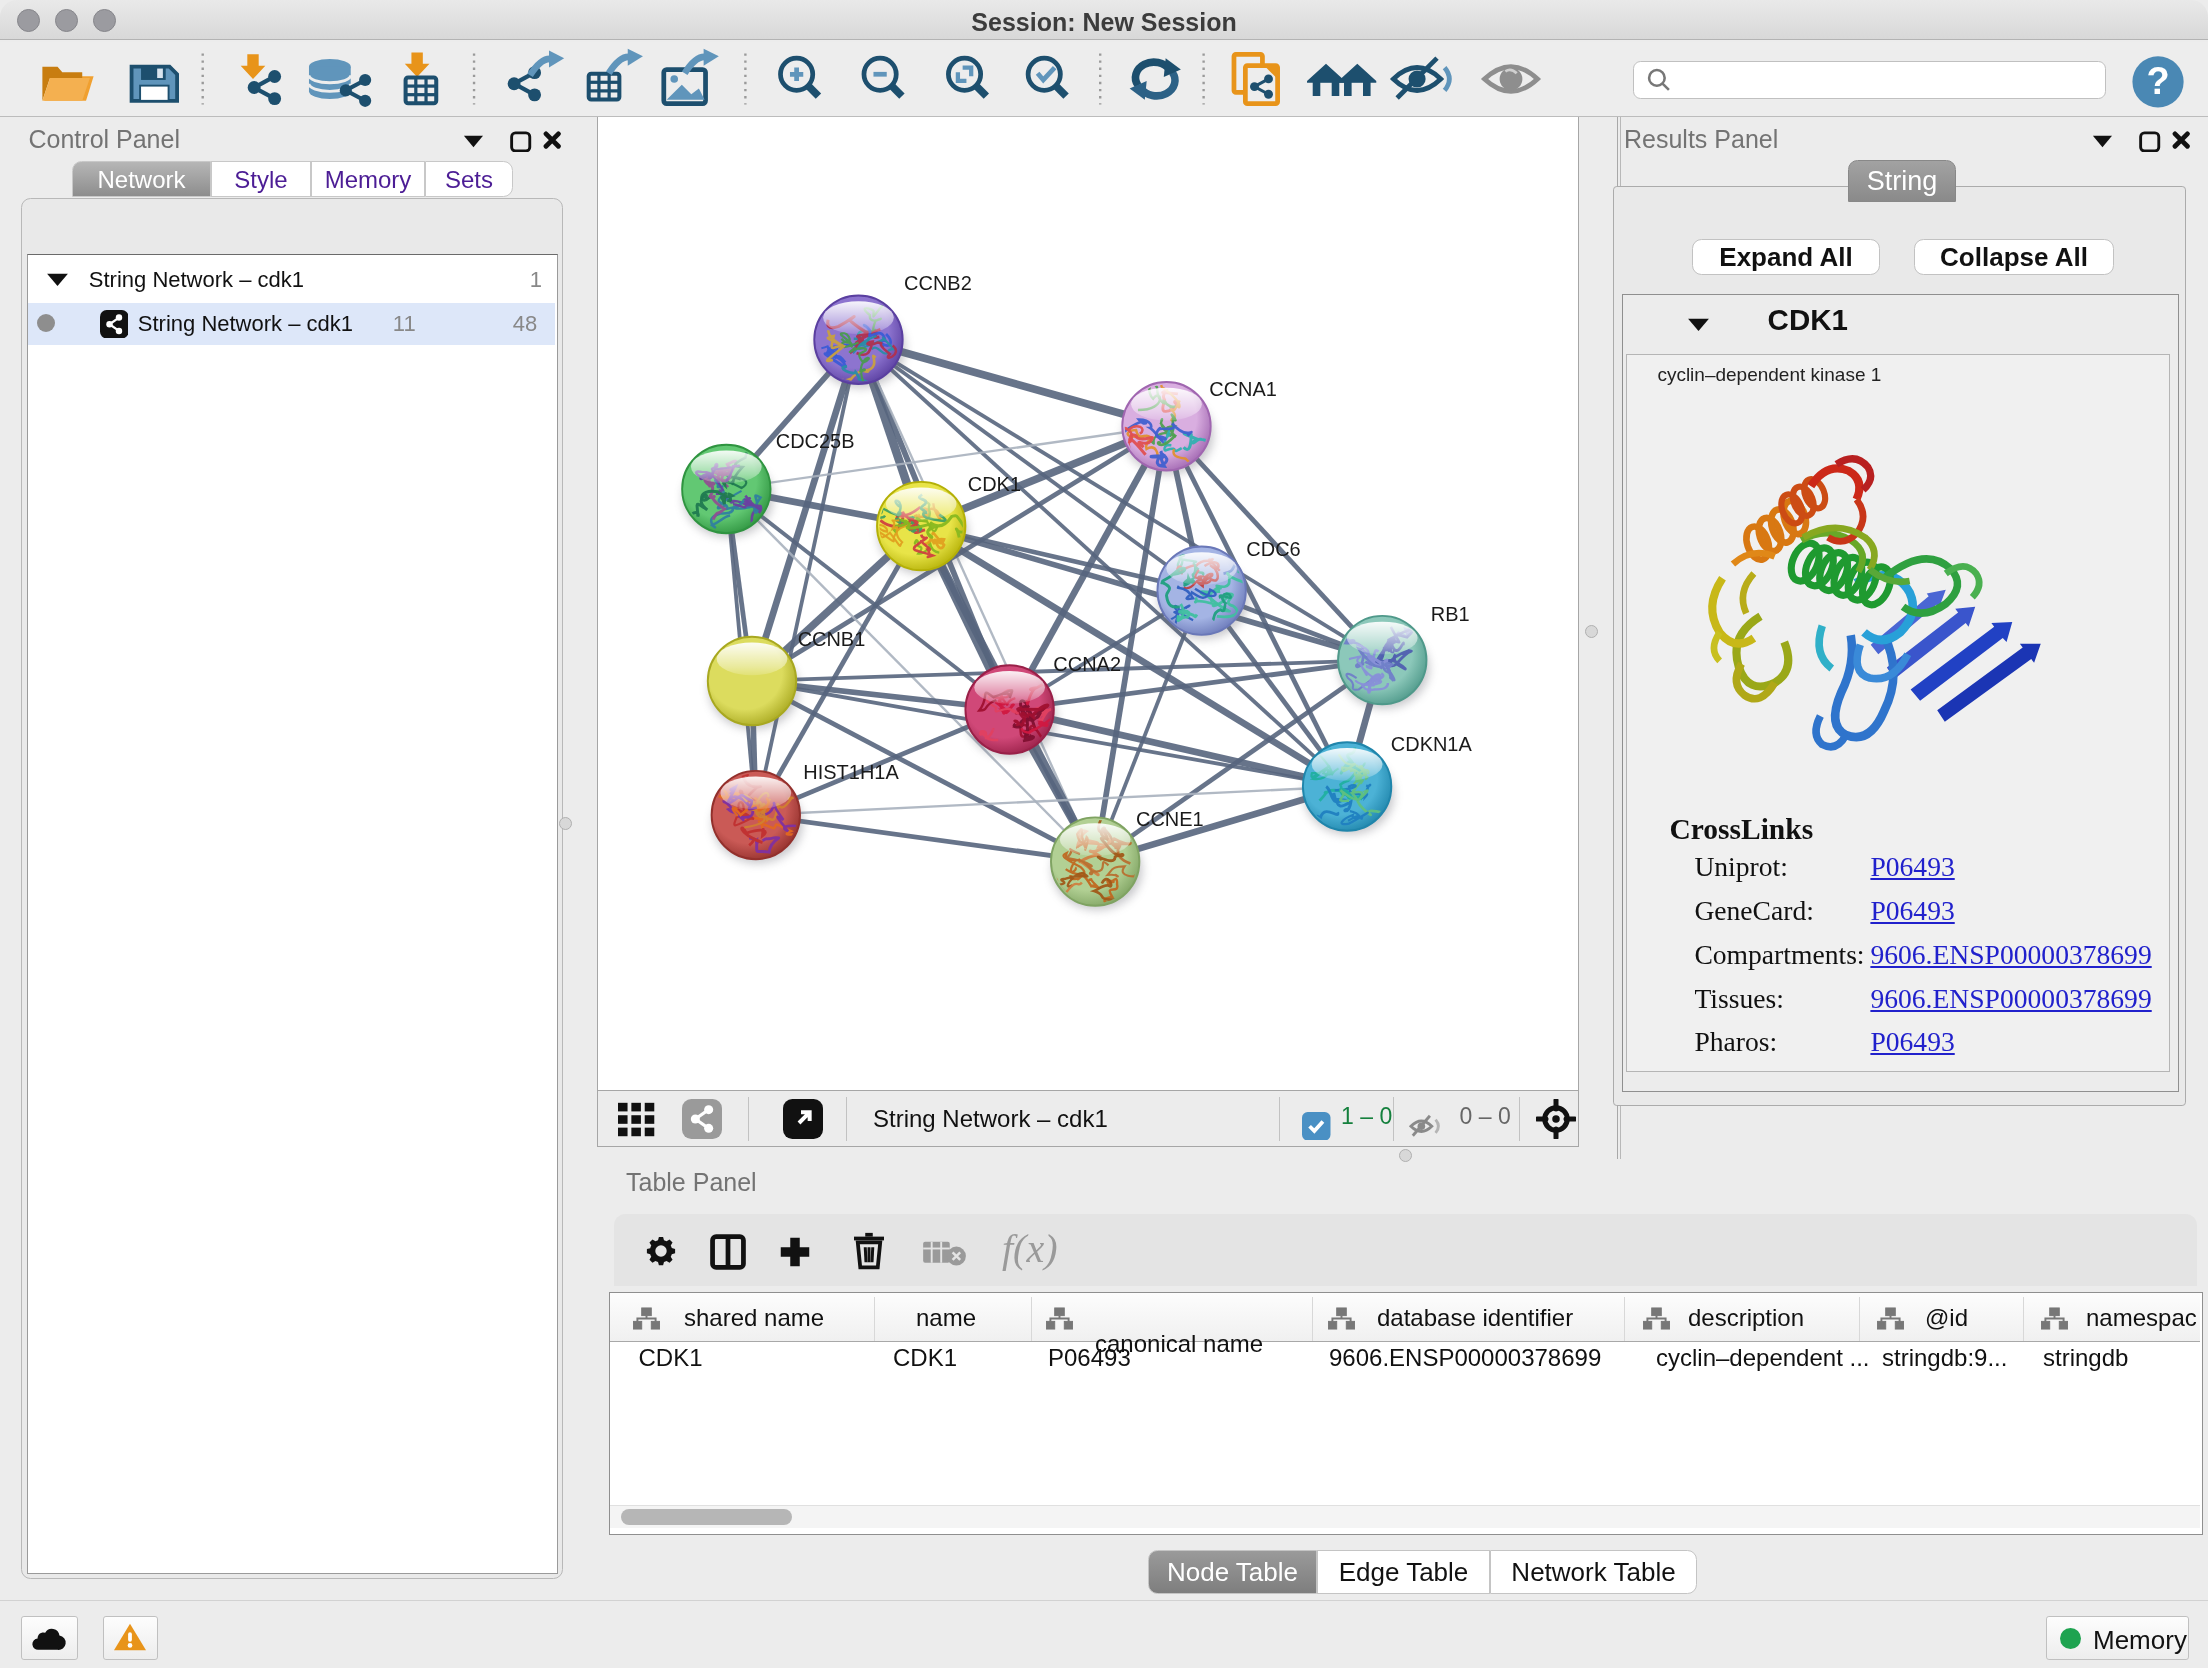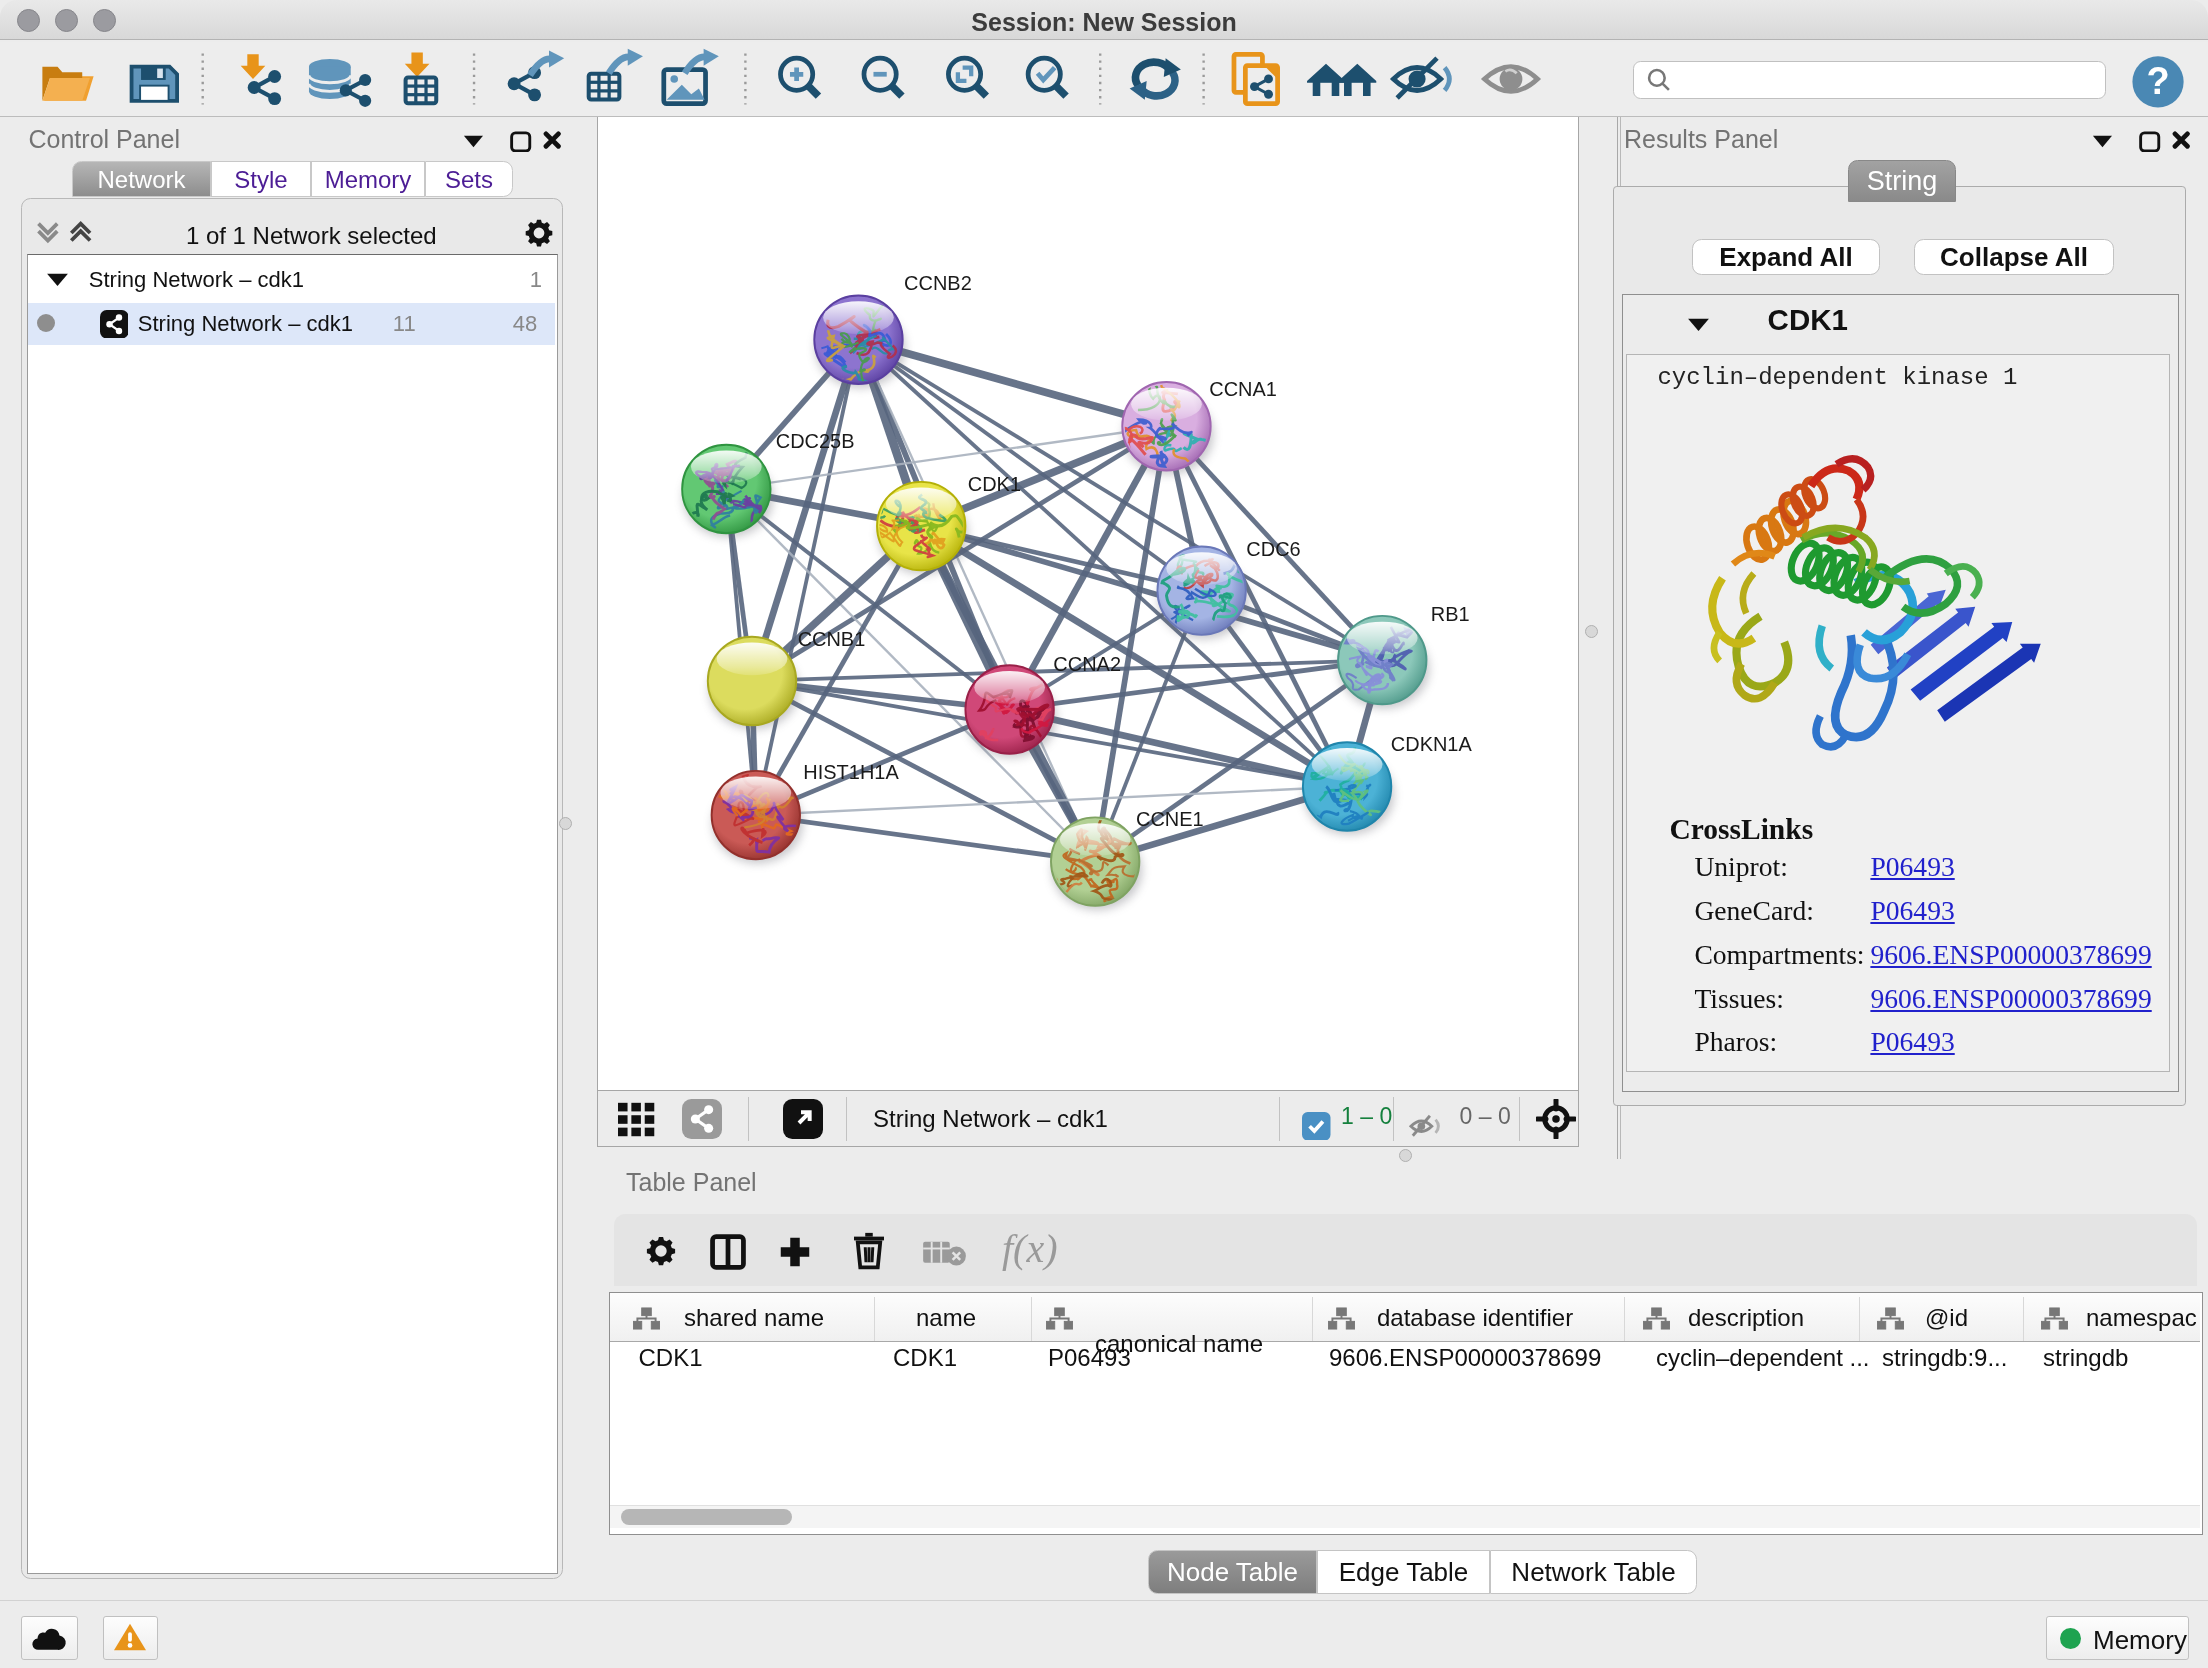--- a/index.html
+++ b/index.html
@@ -197,31 +197,20 @@
 <div class="abs ptitle" style="left:28.5px; top:125px;">Control Panel</div>
 <svg class="abs" style="left:462px; top:131px;" width="105" height="21" viewBox="0 0 110 22">
   <path d="M2 5 L22 5 L12 17 Z" fill="#111"></path>
   <rect x="52" y="2" width="19" height="19" rx="4" fill="none" stroke="#111" stroke-width="3"></rect>
   <path d="M88 3 L101 16 M101 3 L88 16" stroke="#111" stroke-width="5" stroke-linecap="round"></path>
 </svg>
 <div id="cp-tabs" class="abs">
   <div class="tab sel" style="border-radius:9.5px 0 0 0; width:139px; padding:0;">Network</div><div class="tab" style="width:100px; padding:0;">Style</div><div class="tab" style="width:114px; padding:0;">Memory</div><div class="tab" style="width:88px; padding:0; border-radius:0 9.5px 9.5px 0;">Sets</div>
 </div>
 <div id="cp-box" class="abs">
-  <div id="cp-head" class="abs">
-    <svg class="abs" style="left:11.4px;top:5.7px" width="67" height="30" viewBox="0 0 70 32">
-      <path d="M3 6 L13 16 L23 6 M3 14 L13 24 L23 14" stroke="#8a8a8a" stroke-width="4" fill="none"></path>
-      <path d="M38 24 L48 14 L58 24 M38 16 L48 6 L58 16" stroke="#444" stroke-width="4" fill="none"></path>
-    </svg>
-    <div class="abs" style="left:162px; top:9.5px; font-size:24px; color:#111;">1 of 1 Network selected</div>
-    <svg class="abs" style="left:498px; top:3.8px;" width="34" height="34" viewBox="0 0 24 24">
-        <path fill="#111" d="M12 8.2a3.8 3.8 0 1 0 0 7.6 3.8 3.8 0 0 0 0-7.6zm9.4 5.3l-2.2.6a7.4 7.4 0 0 1-.7 1.7l1.2 2-2 2-2-1.2a7.4 7.4 0 0 1-1.7.7l-.6 2.2h-2.8l-.6-2.2a7.4 7.4 0 0 1-1.7-.7l-2 1.2-2-2 1.2-2a7.4 7.4 0 0 1-.7-1.7l-2.2-.6v-2.8l2.2-.6c.2-.6.4-1.2.7-1.7L4.3 6.3l2-2 2 1.2c.5-.3 1.1-.5 1.7-.7l.6-2.2h2.8l.6 2.2c.6.2 1.2.4 1.7.7l2-1.2 2 2-1.2 2c.3.5.5 1.1.7 1.7l2.2.6z"></path>
-        <circle cx="12" cy="12" r="3" fill="#e9e9e9"></circle>
-      </svg>
-  </div>
   <div id="cp-list" class="abs">
     <div class="cprow abs" style="top:2.9px;">
       <svg class="abs" style="left:17px;top:13.3px;" width="25" height="17" viewBox="0 0 26 18">
           <path d="M2 3 L24 3 L13 16 Z" fill="#111"></path>
         </svg>
       <span class="abs" style="left:61px; top:9.5px;">String Network – cdk1</span>
       <span class="abs" style="left:502px; top:9.5px; color:#888;">1</span>
     </div>
     <div class="cprow abs" style="top:48px; background:#dde7f9; height:42px;">
       <div class="abs" style="left:9.5px; top:11.4px; width:18px; height:18px; border-radius:50%; background:#8e8e8e;"></div>
@@ -680,21 +669,21 @@
 </svg>
 <div id="rp-box1" class="abs">
   <div class="btn abs" style="left:78px; top:52px; width:188px; height:36px; line-height:34px;">Expand All</div>
   <div class="btn abs" style="left:300px; top:52px; width:200px; height:36px; line-height:34px;">Collapse All</div>
   <div id="rp-box2" class="abs">
     <svg class="abs" style="left:63px; top:21px;" width="25" height="17" viewBox="0 0 26 18">
         <path d="M2 3 L24 3 L13 16 Z" fill="#111"></path>
       </svg>
     <div class="abs" style="left:145px; top:7.6px; font-size:29.5px; font-weight:700; color:#111;">CDK1</div>
     <div id="rp-desc" class="abs">
-      <div class="abs" style="left:30px; top:8.6px; font-size:24px; color:#222;font-family:Liberation Mono, monospace;">cyclin–dependent kinase 1</div>
+      <div class="abs" style="left:30px; top:8.6px; font-size:19px; color:#222;">cyclin–dependent kinase 1</div>
       <div class="abs" style="left:43px; top:95px;"><svg width="371" height="323" viewBox="0 0 390 340">
             <path d="M228 229 L303 171 L300 167 L321 165 L314 186 L311 182 L236 241 Z" fill="#3a55cc"></path>
             <path d="M253 252 L341 186 L338 182 L360 181 L354 202 L350 198 L263 264 Z" fill="#2141c4"></path>
             <path d="M281 274 L371 208 L368 204 L390 204 L383 224 L380 220 L289 286 Z" fill="#1b35b4"></path>
             <path d="M211 205 L272 154 L270 151 L290 147 L283 166 L280 163 L219 215 Z" fill="#4a66d4"></path>
             <path d="M225 195 Q245 235 225 275 Q210 310 185 300 Q165 290 180 255 Q195 225 190 195" fill="none" stroke="#2f74cc" stroke-width="9"></path>
             <path d="M185 300 Q175 318 160 310 Q148 300 158 280" fill="none" stroke="#2f74cc" stroke-width="8"></path>
             <path d="M250 215 Q235 245 210 240 Q190 234 200 205" fill="none" stroke="#3a8ad8" stroke-width="8"></path>
             <path d="M195 140 Q235 120 252 150 Q262 172 242 192 Q222 208 204 192" fill="none" stroke="#28a0d8" stroke-width="9"></path>
             <path d="M160 185 Q150 215 170 230" fill="none" stroke="#30b0c8" stroke-width="8"></path>

